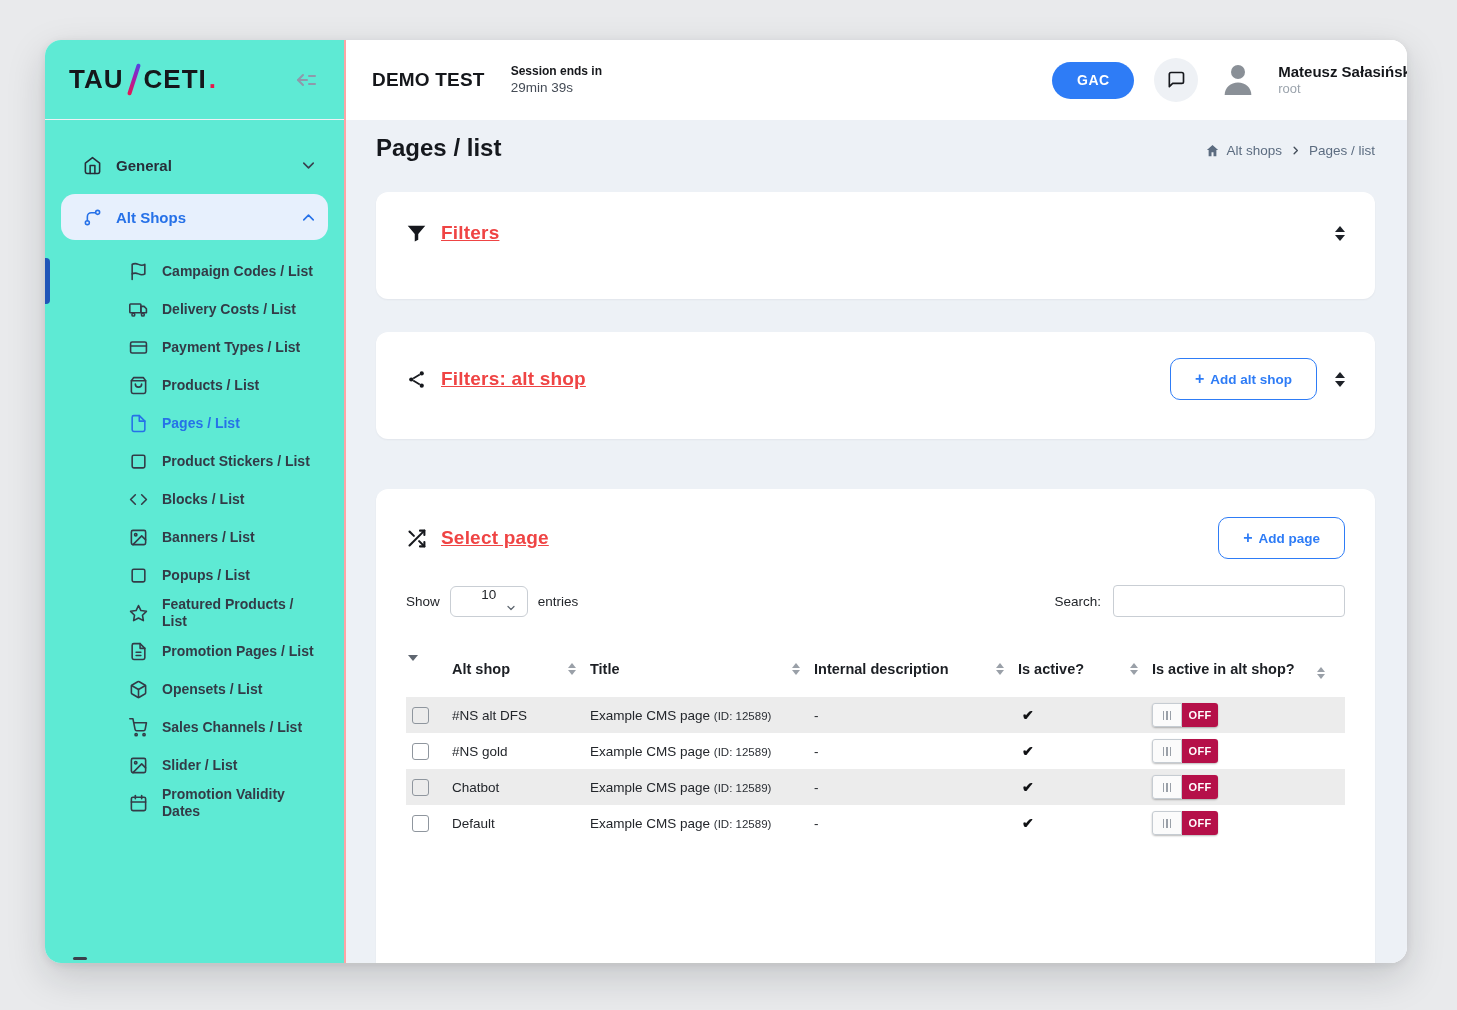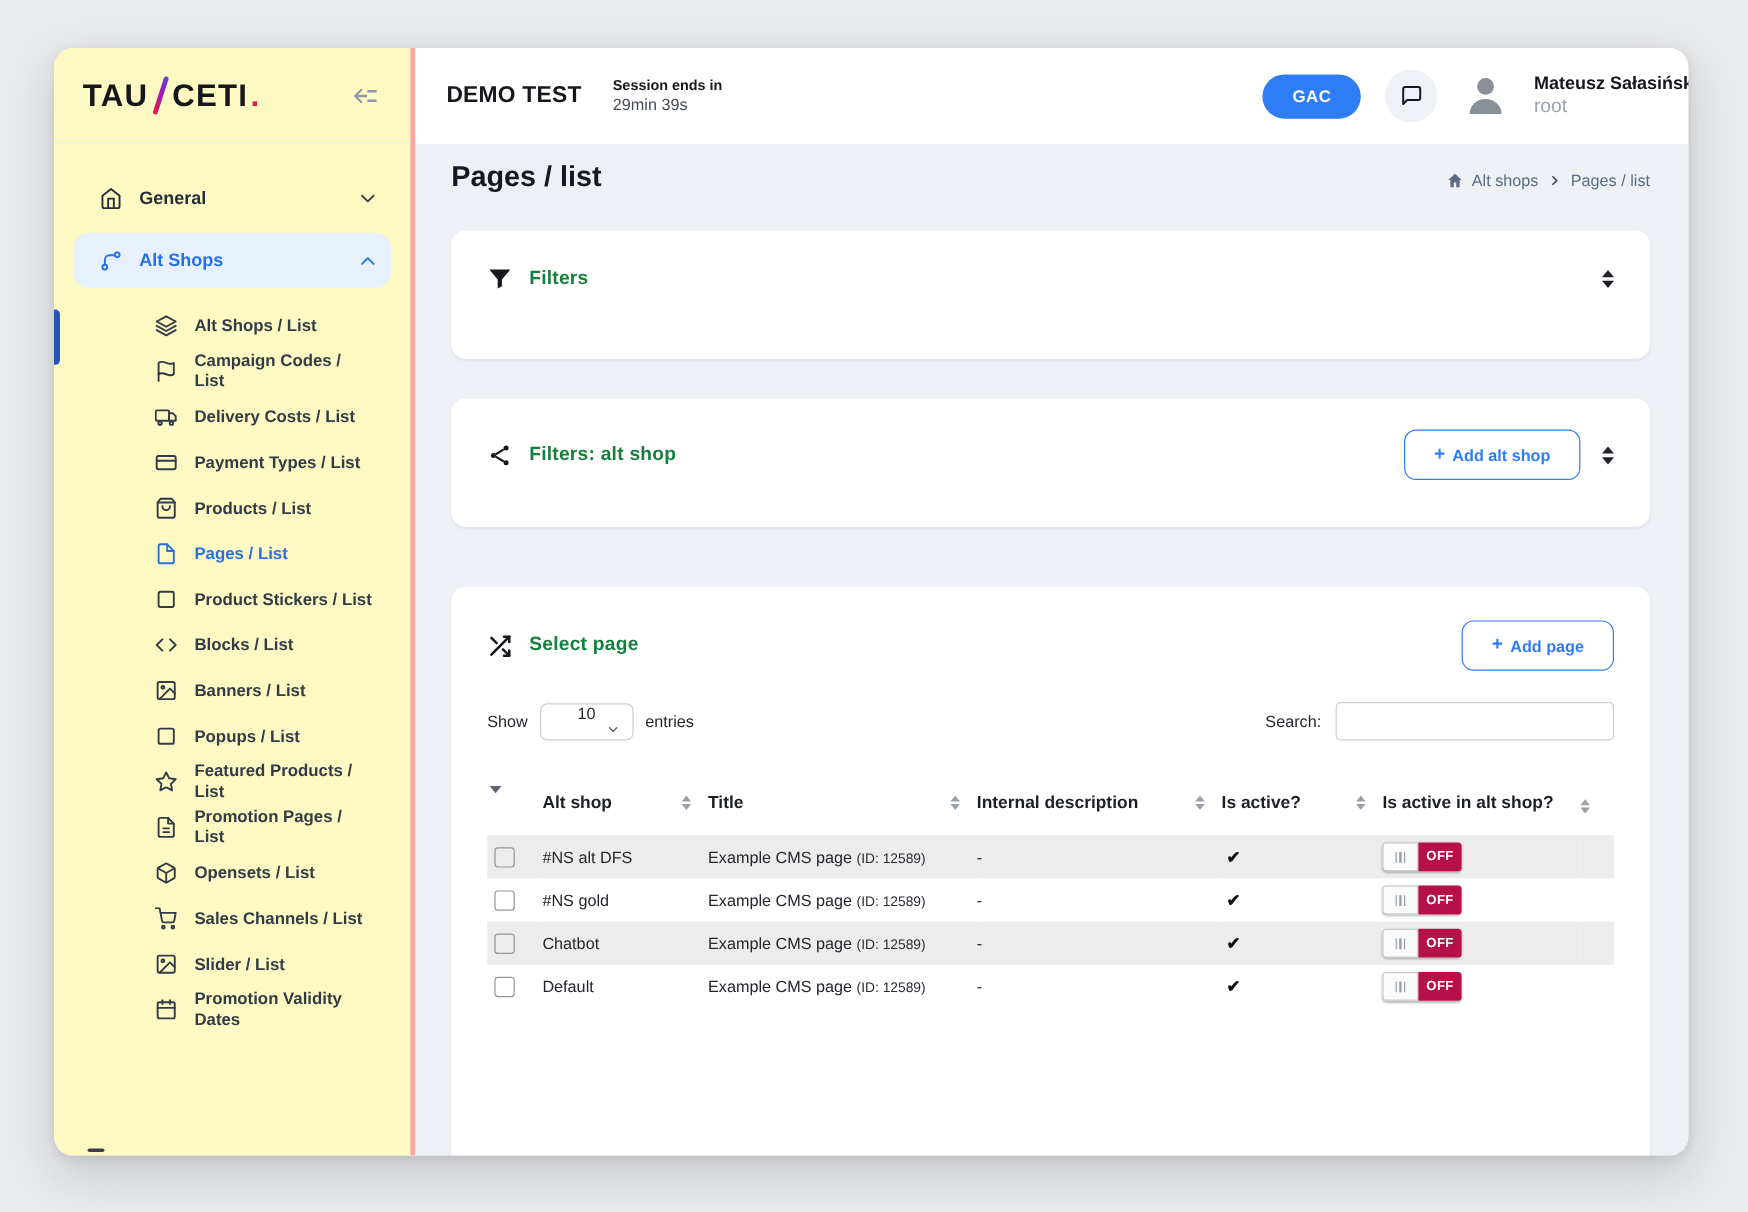--- a/index.html
+++ b/index.html
@@ -9,21 +9,21 @@
     font-family:"Liberation Sans", sans-serif;
     position:relative; overflow:hidden;
     color:#1b1e24;
   }
   .window {
     position:absolute; left:45px; top:40px; width:1362px; height:923px;
     background:#fff; border-radius:16px; overflow:hidden; display:flex;
     box-shadow:0 14px 38px rgba(20,24,31,.17), 0 2px 8px rgba(20,24,31,.08);
   }
   
-  .sidebar { width:301px; min-width:301px; background:#fef9c3; border-right:4px solid #fca5a5; position:relative; }
+  .sidebar { width:301px; min-width:301px; background:#5eead4; border-right:2px solid #fca5a5; position:relative; }
   .sb-head { height:80px; border-bottom:1px solid #eef1f4; display:flex; align-items:center; justify-content:space-between; padding:0 26px 0 24px; }
   .logo { display:flex; align-items:center; font-weight:700; font-size:26px; letter-spacing:1px; color:#15171b; }
   .logo .slash { width:4px; height:33px; border-radius:2px; margin:0 8px; transform:rotate(18deg);
     background:linear-gradient(to bottom,#4f46e5 0%, #a21caf 45%, #e8174c 100%); }
   .logo .dot { color:#e8174c; margin-left:2px; }
   .collapse-btn { color:#8e99ab; display:flex; cursor:pointer; }
   .sb-search { margin:22px 22px 0; position:relative; }
   .sb-search input { width:100%; height:42px; border:1px solid #dde2e8; border-radius:8px; padding:0 40px 0 14px; font-size:15px; font-family:inherit; color:#333; outline:none; background:#fff; }
   .sb-search input::placeholder { color:#97a0ac; }
   .sb-search .mag { position:absolute; right:13px; top:11px; color:#9aa3ae; }
@@ -48,33 +48,33 @@
   .session .s-label { font-size:12px; font-weight:700; color:#15171b; }
   .session .s-value { font-size:13.5px; color:#454c56; }
   .top-right { margin-left:auto; display:flex; align-items:center; gap:20px; margin-right:-8px; }
   .gac-btn { width:82px; height:37px; border-radius:19px; background:#2e7cf6; color:#fff; border:none; font-family:inherit; font-size:14px; font-weight:700; letter-spacing:.4px; display:flex; align-items:center; justify-content:center; cursor:pointer; }
   .chat-btn { width:44px; height:44px; border-radius:50%; background:#eef1f5; display:flex; align-items:center; justify-content:center; cursor:pointer; }
   .chat-btn svg { width:20px; height:20px; fill:none; stroke:#16181d; stroke-width:2; stroke-linejoin:round; }
   .avatar { display:flex; cursor:pointer; }
   .avatar svg { width:40px; height:40px; fill:#8a9097; }
   .user-block { line-height:1.3; white-space:nowrap; cursor:pointer; }
   .user-name { font-size:15px; font-weight:700; color:#15171b; }
-  .user-role { font-size:16px; color:#9ba3ac; }
+  .user-role { font-size:13px; color:#9ba3ac; }
   
   .content { flex:1; background:#edf1f6; padding:14px 32px 0 30px; overflow:hidden; }
   .page-head { display:flex; justify-content:space-between; align-items:flex-start; }
   .page-title { font-size:24px; font-weight:800; color:#15181d; }
   .breadcrumb { display:flex; align-items:center; gap:8px; font-size:13.5px; color:#5c6c80; margin-top:9px; }
   .breadcrumb .bc-home { display:flex; align-items:center; gap:6px; cursor:pointer; }
   .breadcrumb svg.home { width:15px; height:15px; fill:#5c6c80; }
   .breadcrumb svg.sep { width:11px; height:11px; fill:none; stroke:#454f5b; stroke-width:3; stroke-linecap:round; stroke-linejoin:round; }
   .card { background:#fff; border-radius:12px; box-shadow:0 1px 2px rgba(16,24,40,.05); padding:0 30px; }
   .card-row { display:flex; align-items:center; }
   .card-title-group { display:flex; align-items:center; gap:14px; }
-  .card-title { font-size:16px; font-weight:800; color:#15803d; letter-spacing:.2px; }
+  .card-title { font-size:19px; font-weight:800; color:#ef4444; letter-spacing:.2px;text-decoration:underline; }
   .card-right { margin-left:auto; display:flex; align-items:center; gap:18px; }
   .card-ic { display:flex; }
   .card-ic svg { width:21px; height:21px; }
   .stroke-ic svg { fill:none; stroke:#16181d; stroke-width:2.4; stroke-linecap:round; stroke-linejoin:round; }
   .sortctl { display:inline-flex; flex-direction:column; gap:3px; cursor:pointer; }
   .tri { width:0; height:0; border-left:5px solid transparent; border-right:5px solid transparent; }
   .tri.up { border-bottom:6px solid #1d2127; }
   .tri.down { border-top:6px solid #1d2127; }
   .btn-outline { display:flex; align-items:center; gap:6px; background:#fff; border:1px solid #2e7cf6; color:#2e7cf6; border-radius:10px; font-family:inherit; font-size:13.5px; font-weight:600; padding:12px 24px; cursor:pointer; }
   .btn-outline .plus { font-size:16px; font-weight:700; line-height:1; }
@@ -162,30 +162,20 @@
             <svg viewBox="0 0 24 24">
               <polyline points="6 15 12 9 18 15"></polyline>
             </svg>
           </span>
       </div>
 
       <div class="sb-items">
         <div class="sb-item">
             <span class="nav-ic">
               <svg viewBox="0 0 24 24">
-                <polygon points="12 2 2 7.5 12 13 22 7.5 12 2"></polygon>
-                <polyline points="2 12 12 17.5 22 12"></polyline>
-                <polyline points="2 16.5 12 22 22 16.5"></polyline>
-              </svg>
-            </span>
-            <span class="lbl">Alt Shops / List</span>
-          </div>
-        <div class="sb-item">
-            <span class="nav-ic">
-              <svg viewBox="0 0 24 24">
                 <path d="M4 15s1-1 4-1 5 2 8 2 4-1 4-1V3s-1 1-4 1-5-2-8-2-4 1-4 1z"></path>
                 <line x1="4" y1="22" x2="4" y2="15"></line>
               </svg>
             </span>
             <span class="lbl">Campaign Codes / List</span>
           </div>
         <div class="sb-item">
             <span class="nav-ic">
               <svg viewBox="0 0 24 24">
                 <rect x="1" y="5" width="14" height="11" rx="1"></rect>

